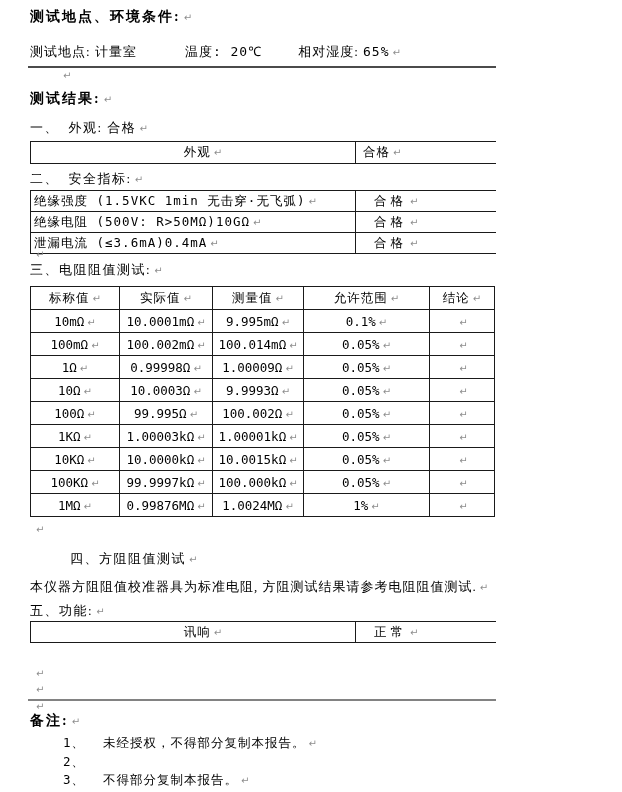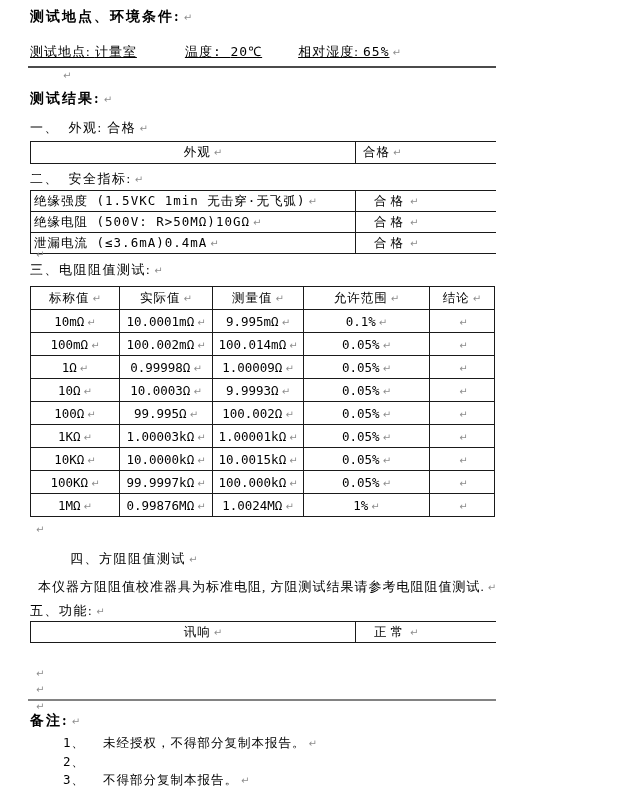--- a/index.html
+++ b/index.html
@@ -12,21 +12,21 @@
   .pre{white-space:pre;}
   .h1{font-weight:bold;font-size:14px;letter-spacing:2px;}
   .sec{font-size:13px;letter-spacing:1.5px;}
   .body-line{font-size:13px;letter-spacing:1px;}
   .mono{font-family:"DejaVu Sans Mono",monospace;}
   .m{
     color:#8e8e8e;font-family:"DejaVu Sans",sans-serif;
     font-size:10px;margin-left:3px;font-weight:normal;letter-spacing:0;
   }
   .envline{display:flex;align-items:baseline;font-size:13px;}
-  .envline .fld{letter-spacing:1px;text-decoration:underline;}
+  .envline .fld{letter-spacing:1px;}
   .hr1{border-top:2px solid #4b4b4b;height:0;}
   .hr2{border-top:2px solid #828282;height:0;}
   table{border-collapse:collapse;table-layout:fixed;}
   td{
     border:1px solid #1a1a1a;padding:0;vertical-align:middle;
     font-size:12.5px;overflow:hidden;
   }
   .t14 td{height:21px;}
   .t2 td{height:20px;}
   .t3 td{height:22px;text-align:center;font-family:"DejaVu Sans Mono",monospace;}
@@ -217,21 +217,21 @@
     <span class="m">↵</span>
     <span class="m">↵</span>
     <span class="m">↵</span>
   </div>
 
   <span class="abs m" style="left:33px;top:524px;">↵</span>
 
   <div class="abs sec" style="left:30px;top:550px;margin-left:40px;">
     <span class="pre">四、方阻阻值测试</span><span class="m">↵</span>
   </div>
-  <div class="abs body-line" style="left:30px;top:578px;margin-left:8px;">
+  <div class="abs body-line" style="left:30px;top:578px;">
     <span class="pre">本仪器方阻阻值校准器具为标准电阻, 方阻测试结果请参考电阻阻值测试.</span><span class="m">↵</span>
   </div>
 
   <div class="abs sec" style="left:30px;top:602px;">
     <span class="pre">五、功能:</span><span class="m">↵</span>
   </div>
 
   <table class="abs t2" style="left:30px;top:621px;width:478px;">
     <colgroup>
         <col style="width:325px">

